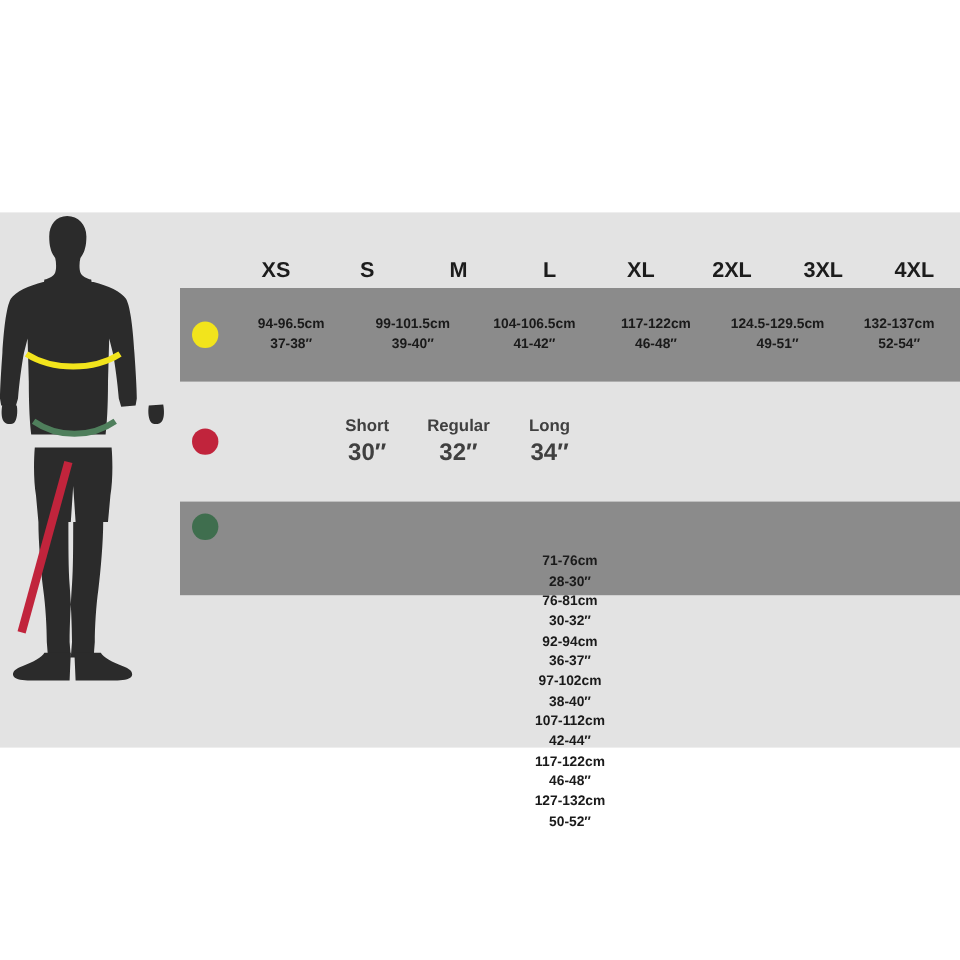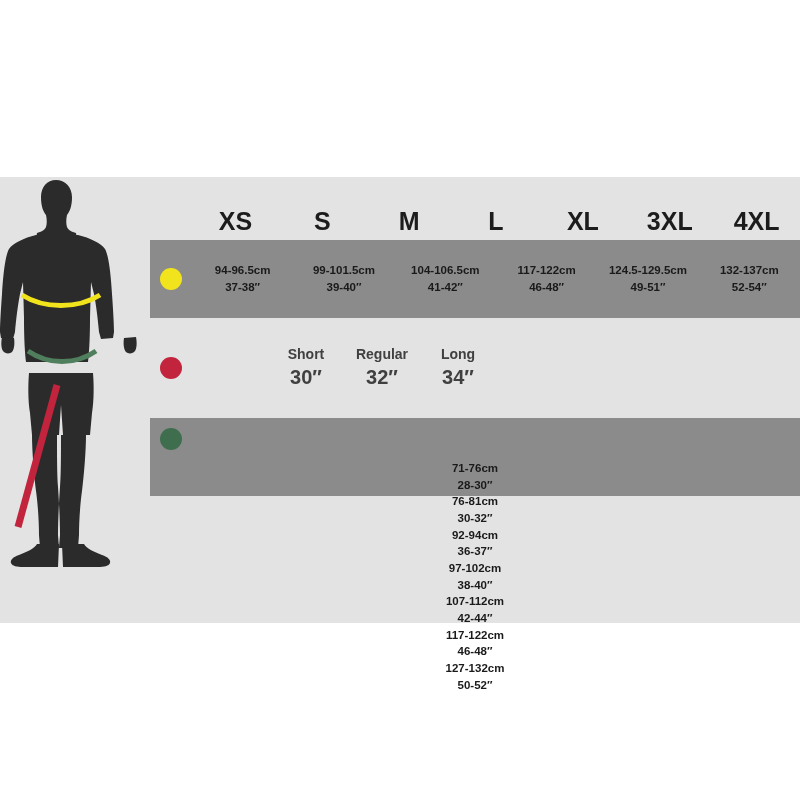--- a/index.html
+++ b/index.html
@@ -65,21 +65,21 @@
     flex: 1 1 0;
     display: flex;
     flex-direction: column;
     align-items: center;
     justify-content: center;
     text-align: center;
     box-sizing: border-box;
     color: #1c1c1c;
   }
   .row.header .cell {
-    font-size: 25px;
+    font-size: 18px;
     font-weight: bold;
     justify-content: flex-end;
     padding-bottom: 4px;
     text-align: right;
   }
   .row.r1 .cell, .row.r3 .cell {
     font-size: 11.5px;
     font-weight: bold;
     line-height: 1.45;
     color: #1a1a1a;
@@ -139,20 +139,21 @@
 
   <div class="grid">
 
     <div class="row header">
       <div class="bullet-cell"></div>
       <div class="cell">XS</div>
       <div class="cell">S</div>
       <div class="cell">M</div>
       <div class="cell">L</div>
       <div class="cell">XL</div>
+      <div class="cell">2XL</div>
       <div class="cell">3XL</div>
       <div class="cell">4XL</div>
     </div>
 
     <div class="row r1">
       <div class="bullet-cell">
         <span class="dot yellow"></span>
       </div>
       <div class="cell">
         <span>94-96.5cm</span>

